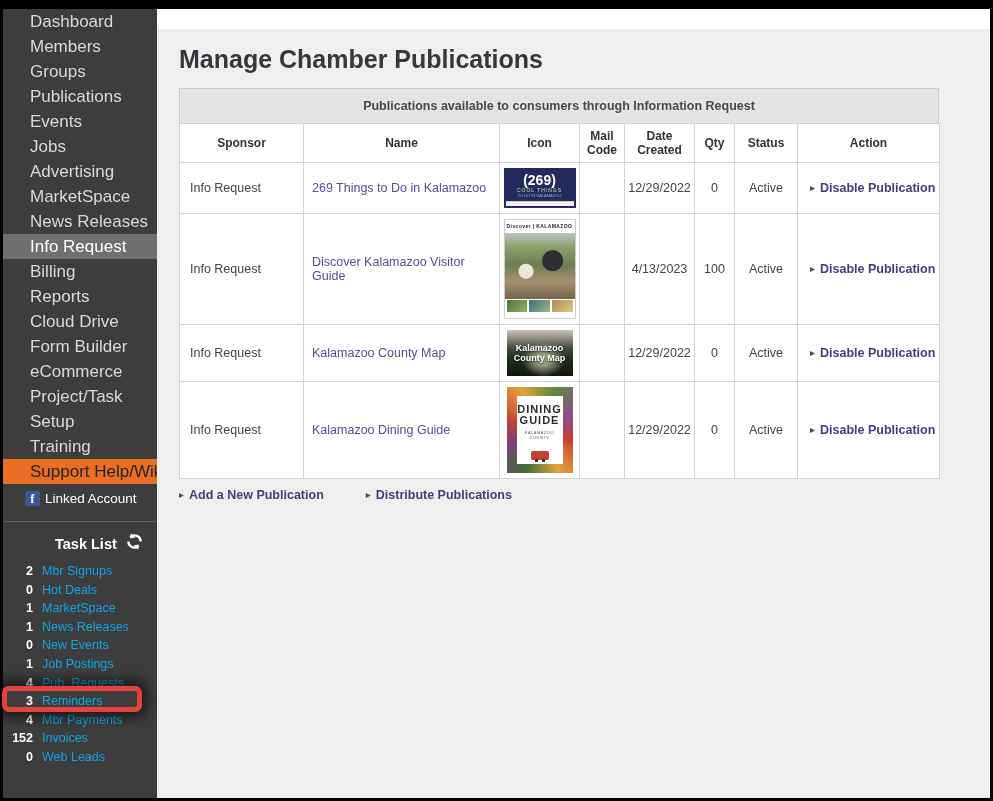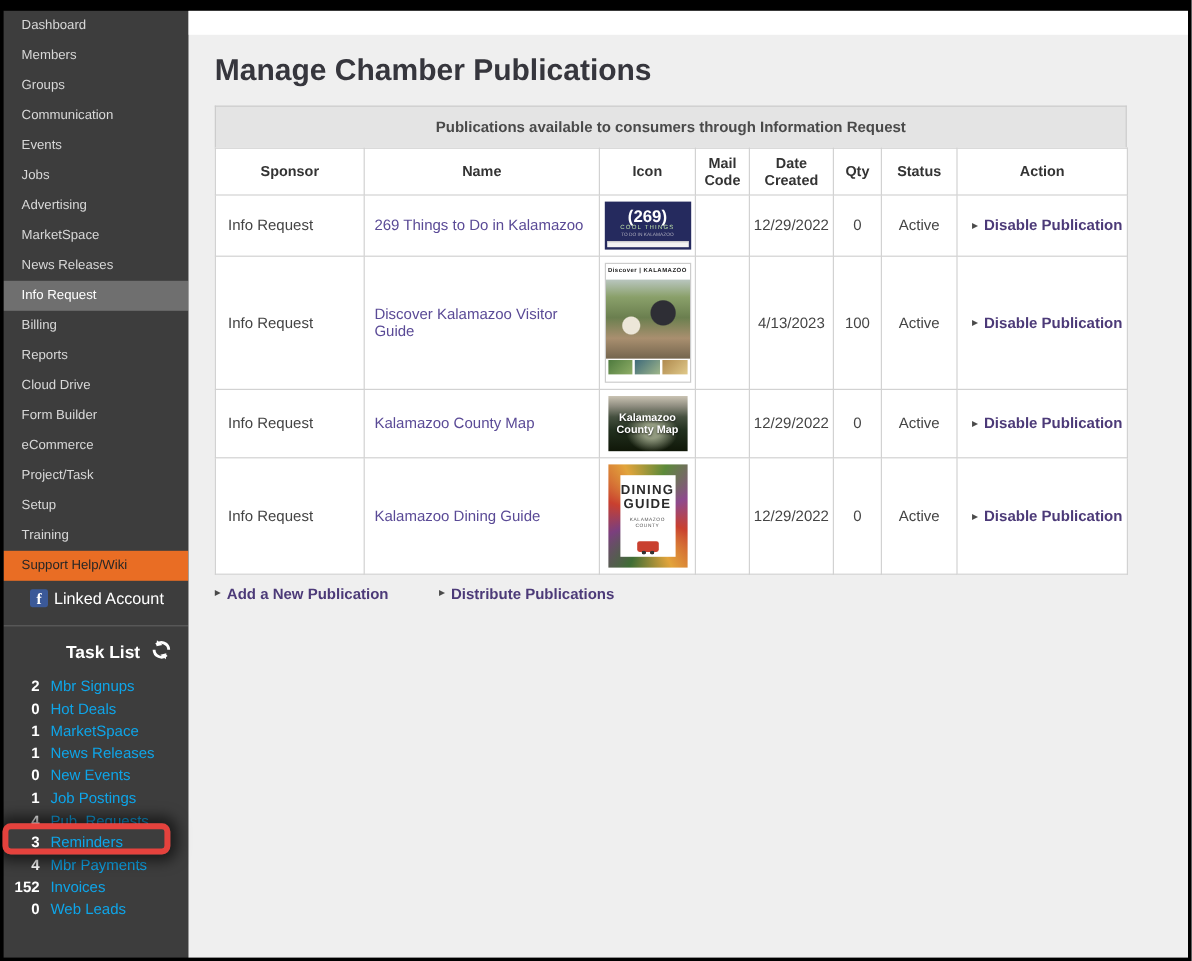--- a/index.html
+++ b/index.html
@@ -2,21 +2,21 @@
 <html style="--c-sidebar_bg: #3d3d3d; --c-active_bg: #6f6f6f; --c-orange: #e96d24; --c-fb_blue: #3b5998; --c-link_purple: #5a4a96; --c-action_purple: #4c3a78; --c-annotation_red: #e5423d;"><head>
 <meta charset="utf-8">
 <style>
   html,body{margin:0;padding:0;background:#888;}
   *{box-sizing:border-box;font-family:"Liberation Sans","DejaVu Sans",sans-serif;}
   .frame{position:relative;width:993px;height:801px;background:#000;padding:9px 3px 3px 3px;overflow:hidden;}
   .app{display:flex;width:100%;height:100%;}
 
   
   .sidebar{width:154px;flex:0 0 154px;background:var(--c-sidebar_bg,#3d3d3d);display:flex;flex-direction:column;overflow:hidden;}
-  .nav-item{height:25px;line-height:25px;padding-left:15px;font-size:11px;color:#d8d8d8;cursor:pointer;white-space:nowrap;}
+  .nav-item{height:25px;line-height:25px;padding-left:27px;font-size:17px;color:#d8d8d8;cursor:pointer;white-space:nowrap;}
   .nav-item.active{background:var(--c-active_bg,#6f6f6f);color:#fff;}
   .nav-item.support{background:var(--c-orange,#e96d24);color:#262626;font-weight:400;}
   .linked-row{height:28px;display:flex;align-items:center;padding-left:22px;color:#fff;font-size:13.5px;cursor:pointer;}
   .fb-icon{width:15px;height:15px;background:var(--c-fb_blue,#3b5998);border-radius:2px;color:#fff;
     font-family:"Liberation Serif",serif;font-weight:bold;font-size:13px;line-height:15px;text-align:center;margin-right:5px;}
   .side-divider{border-top:1px solid #5e5e5e;margin-top:9px;}
   .task-section{padding-top:11px;}
   .task-head{display:flex;align-items:center;justify-content:space-between;padding:0 14px 0 17px;}
   .task-title{color:#fff;font-weight:bold;font-size:14.5px;margin-left:35px;}
   .refresh-btn{cursor:pointer;display:block;}
@@ -86,21 +86,21 @@
 <body>
 
 <div class="frame">
   <div class="app">
 
     <div class="sidebar">
       <nav>
           <div class="nav-item">Dashboard</div>
           <div class="nav-item">Members</div>
           <div class="nav-item">Groups</div>
-          <div class="nav-item">Communication</div>
+          <div class="nav-item">Publications</div>
           <div class="nav-item">Events</div>
           <div class="nav-item">Jobs</div>
           <div class="nav-item">Advertising</div>
           <div class="nav-item">MarketSpace</div>
           <div class="nav-item">News Releases</div>
           <div class="nav-item active">Info Request</div>
           <div class="nav-item">Billing</div>
           <div class="nav-item">Reports</div>
           <div class="nav-item">Cloud Drive</div>
           <div class="nav-item">Form Builder</div>

